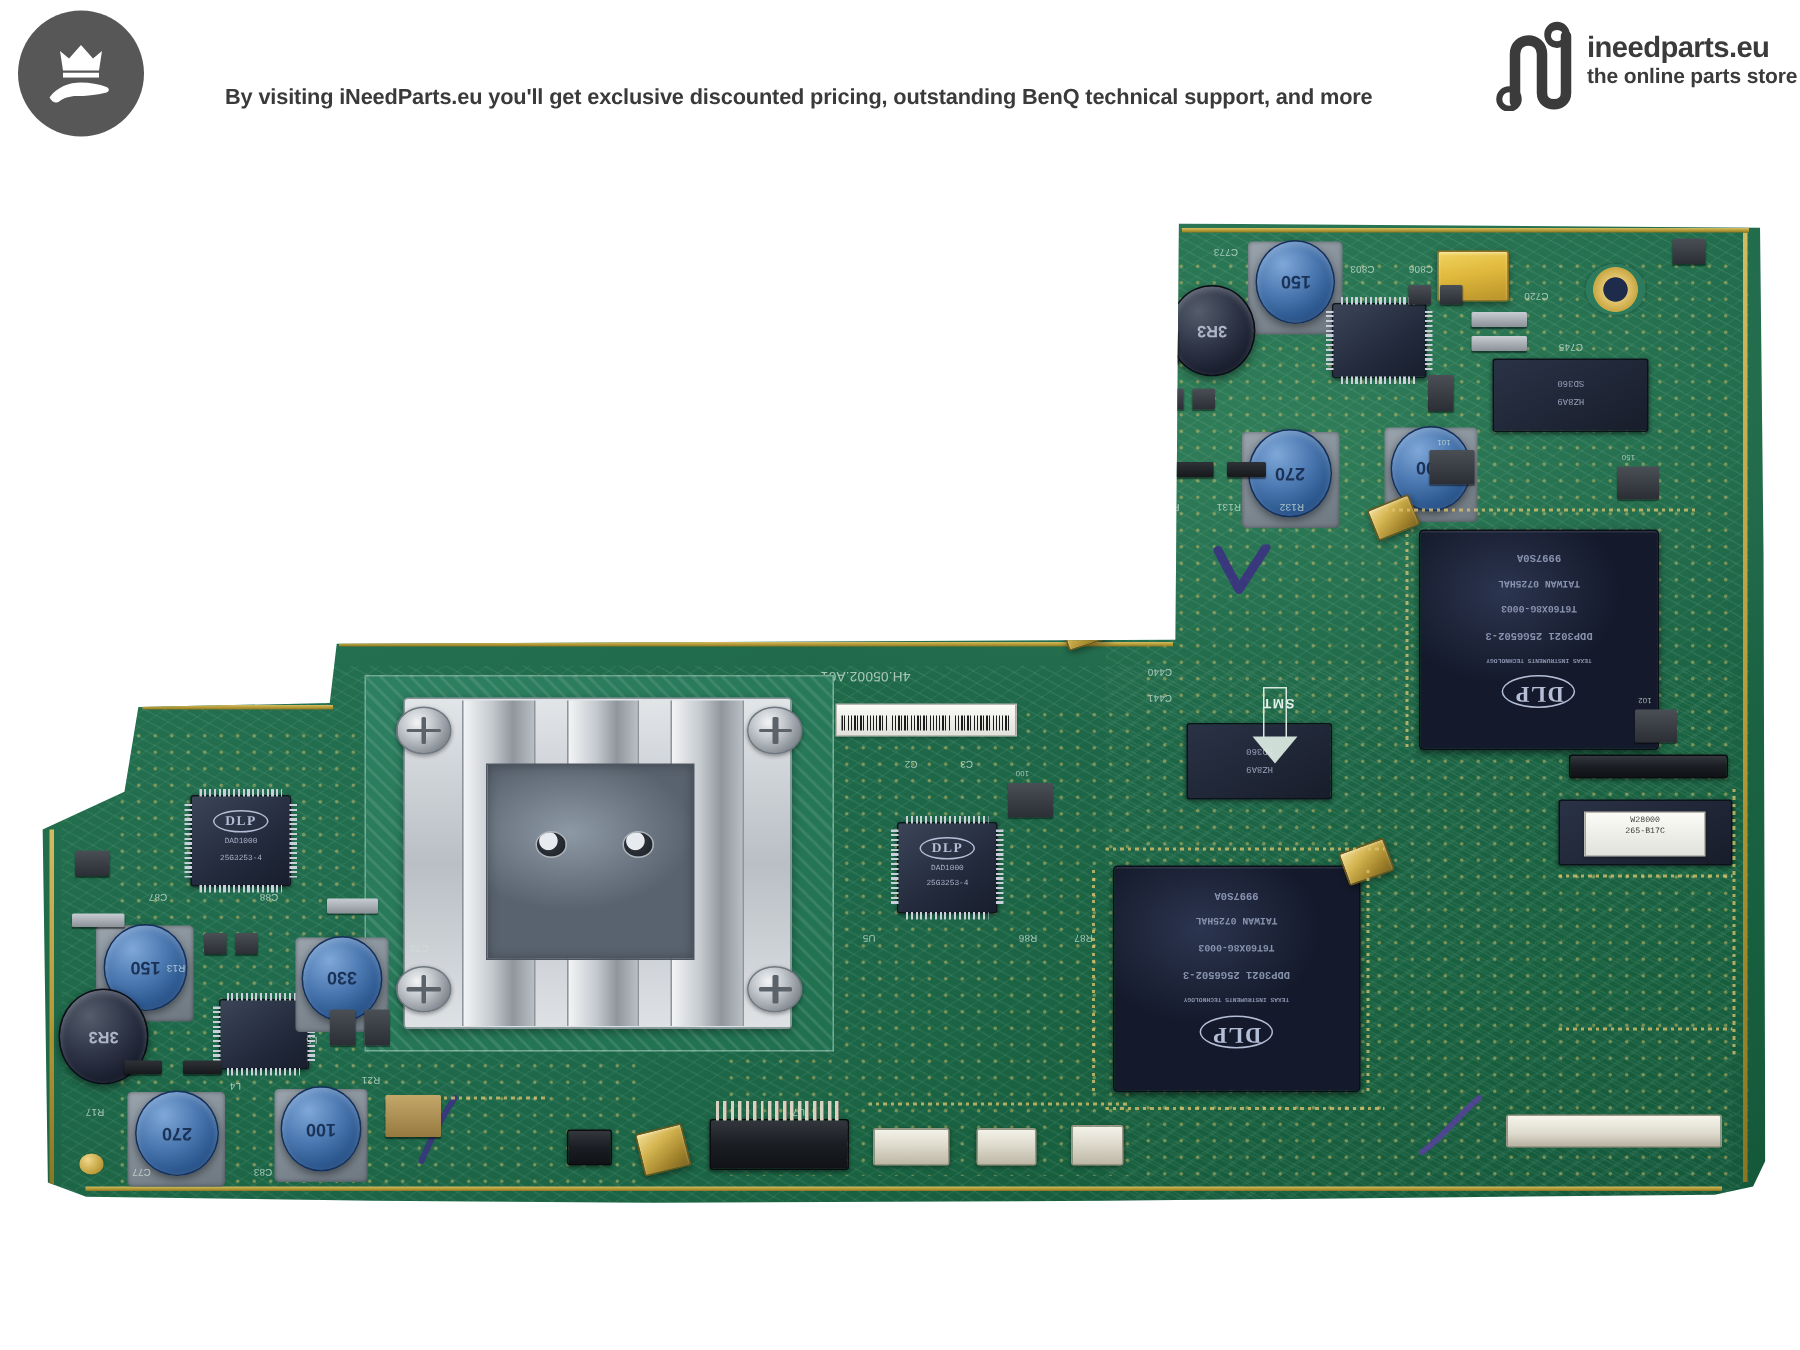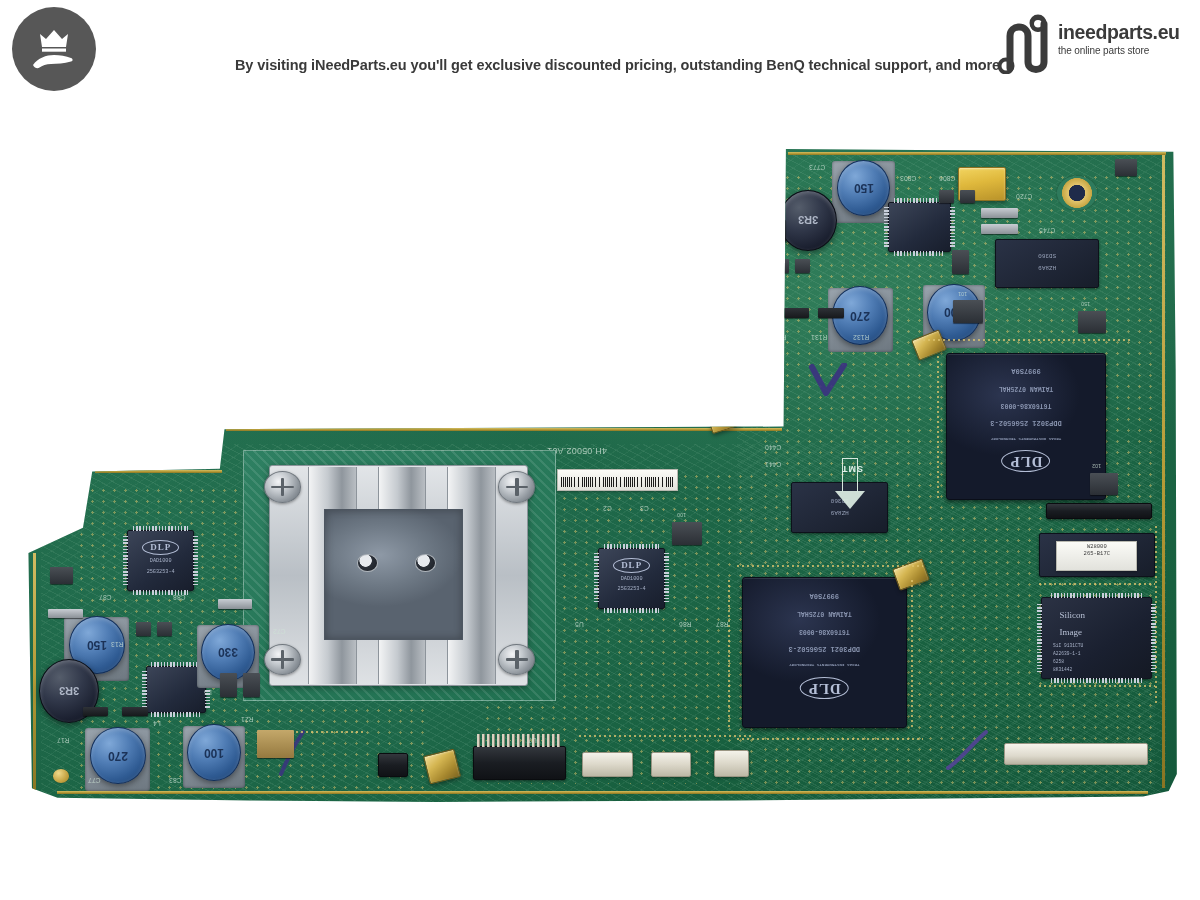--- a/index.html
+++ b/index.html
@@ -33,21 +33,21 @@
     display: flex;
     align-items: center;
     justify-content: center;
   }
   #crown-badge svg { display: block; }
 
   #banner-text {
     position: absolute;
     left: 150px; top: 56px;
     width: 850px;
-    text-align: right;
+    text-align: left;
     font-size: 14.5px;
     font-weight: bold;
     color: #3a3a3a;
     letter-spacing: -0.1px;
     line-height: 18px;
   }
 
   #logo-block {
     position: absolute;
     right: 8px; top: 10px;
@@ -65,22 +65,22 @@
   }
   #logo-name {
     font-size: 19.5px;
     font-weight: bold;
     color: #3b3b3b;
     letter-spacing: -0.4px;
     line-height: 21px;
     white-space: nowrap;
   }
   #logo-tagline {
-    font-size: 10px;
-    font-weight: normal;
+    font-size: 14px;
+    font-weight: bold;
     color: #3b3b3b;
     letter-spacing: -0.1px;
     line-height: 13px;
     margin-top: 1px;
     white-space: nowrap;
   }
 
   
   #footer-text {
     position: absolute;
@@ -573,32 +573,20 @@
           <span class="ring">DLP</span>
         </div>
       </div>
 
       <div class="ic-soic part" style="left:88.0%; top:57.0%; width:10.0%; height:6.6%;"></div>
       <div class="label-white" style="left:89.5%; top:58.2%; width:7.0%; height:4.4%; font-size:5.5px; padding-top:1px; line-height:7px;">
         <div>W28000</div>
         <div>265-B17C</div>
       </div>
 
-      <div class="ic-qfp part" style="left:88.2%; top:66.4%; width:9.6%; height:12.2%; background:linear-gradient(145deg,#2b3244,#1a2030 60%,#141924);">
-        <div class="qfp-pins-t"></div>
-        <div class="qfp-pins-b"></div>
-        <div class="qfp-pins-l"></div>
-        <div class="qfp-pins-r"></div>
-        <div class="mark" style="top:16%; font-size:9px; font-family:'Liberation Serif',serif; color:#b9c2d6; text-align:left; padding-left:16%;">Silicon</div>
-        <div class="mark" style="top:36%; font-size:9px; font-family:'Liberation Serif',serif; color:#b9c2d6; text-align:left; padding-left:16%;">Image</div>
-        <div class="mark" style="top:56%; font-size:4.6px; text-align:left; padding-left:10%;">SiI 9131CTU</div>
-        <div class="mark" style="top:66%; font-size:4.6px; text-align:left; padding-left:10%;">A22639-1-1</div>
-        <div class="mark" style="top:76%; font-size:4.6px; text-align:left; padding-left:10%;">6258</div>
-        <div class="mark" style="top:86%; font-size:4.6px; text-align:left; padding-left:10%;">8K31442</div>
-      </div>
 
       <div class="pad-row" style="left:88.0%;top:64.4%;width:10.0%;height:2px;"></div>
       <div class="pad-row" style="left:88.0%;top:79.4%;width:10.0%;height:2px;"></div>
       <div class="pad-col" style="left:98.0%;top:56%;width:2px;height:26%;"></div>
 
       <div class="ffc-long" style="left:85.0%; top:88.0%; width:12.4%; height:3.2%;"></div>
       <div class="conn-black" style="left:88.6%; top:52.6%; width:9.2%; height:2.4%;"></div>
 
       <div class="silk flip md" style="left:45.6%; top:44.2%;">4H.05002.A01</div>
       <div class="label-white" style="left:46.5%; top:47.6%; width:10.4%; height:3.3%;">

